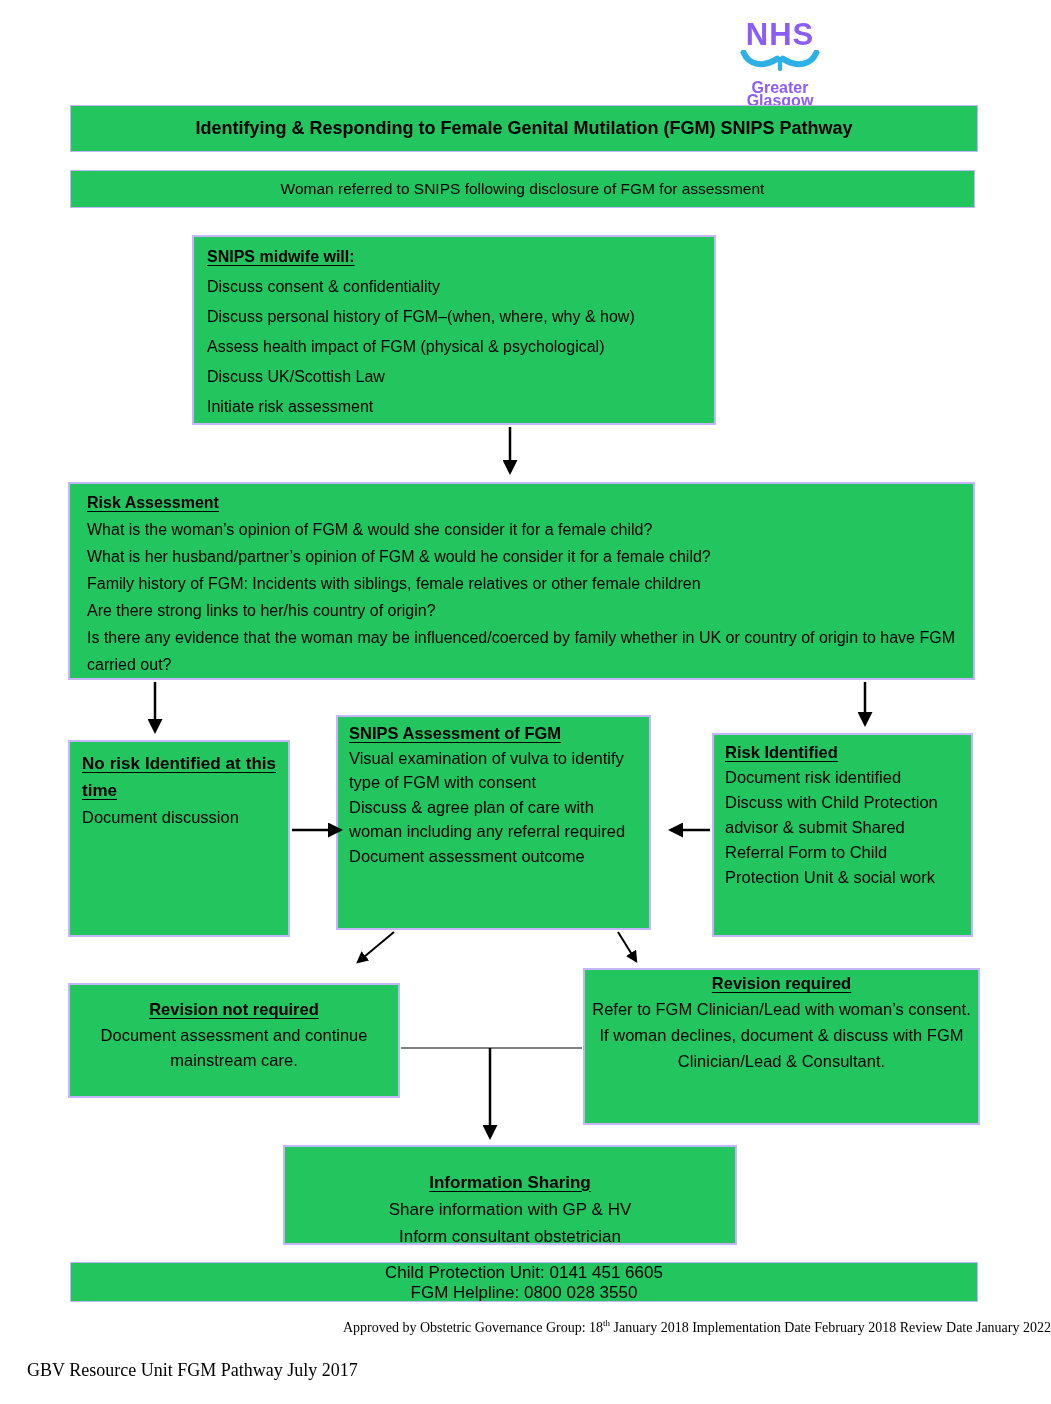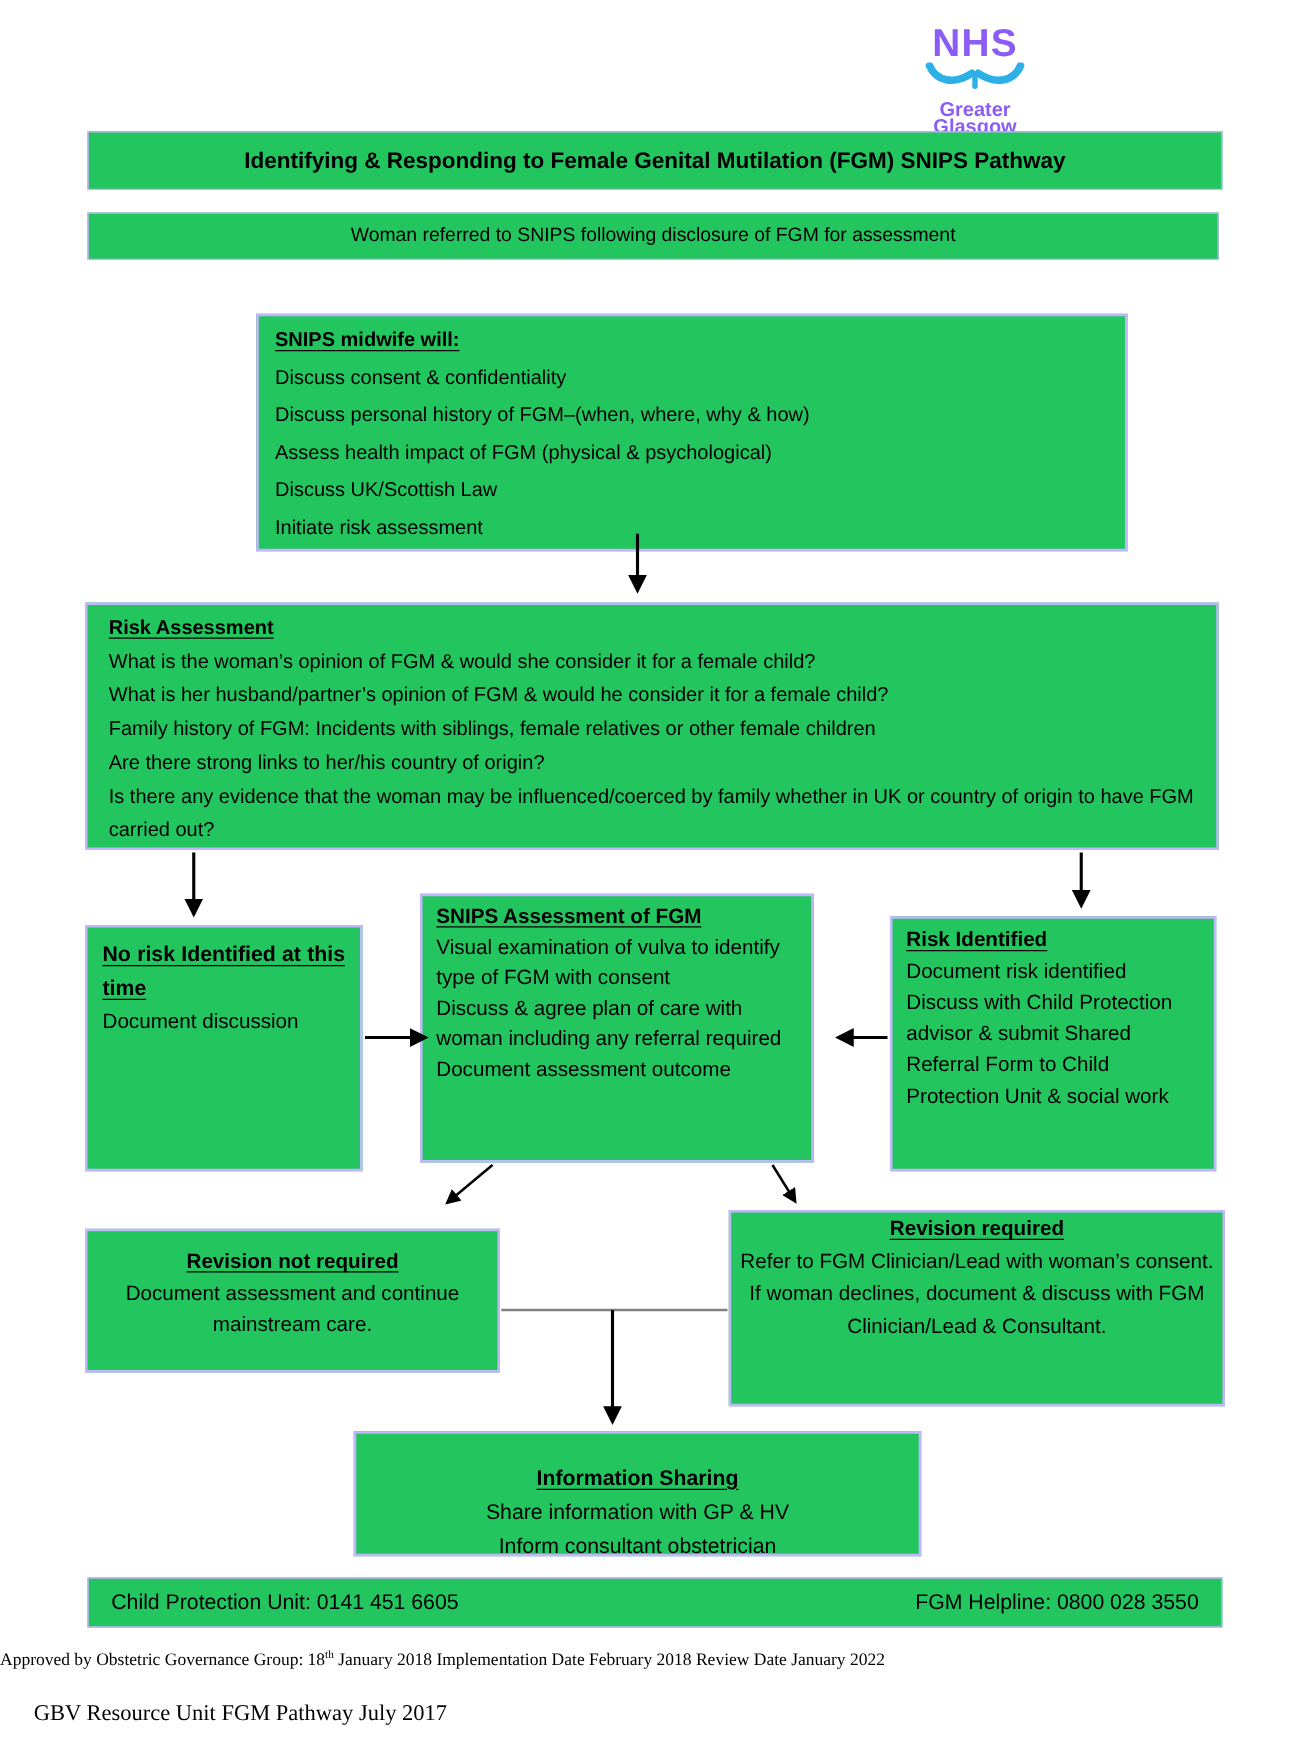--- a/index.html
+++ b/index.html
@@ -12,35 +12,35 @@
   .bh{font-weight:bold;text-decoration:underline;text-underline-offset:3px;}
 
   
   .logo{position:absolute;left:728px;top:20px;width:104px;text-align:center;}
   .logo .nhs{font-weight:bold;font-size:31px;letter-spacing:1px;line-height:30px;}
   .logo .org{font-size:16px;font-weight:600;line-height:13px;margin-top:1px;}
 
   .title-banner{left:70px;top:105px;width:908px;height:47px;display:flex;align-items:center;justify-content:center;font-size:18px;font-weight:bold;}
   .referral-banner{left:70px;top:170px;width:905px;height:38px;display:flex;align-items:center;justify-content:center;font-size:15.5px;}
 
-  .midwife-box{left:205px;top:235px;width:697px;height:190px;padding:5px 13px;font-size:16px;line-height:30px;margin-top:16px;}
+  .midwife-box{left:192px;top:235px;width:524px;height:190px;padding:5px 13px;font-size:16px;line-height:30px;}
   .risk-box{left:68px;top:482px;width:907px;height:198px;padding:5px 17px;font-size:16px;line-height:27px;}
 
   .no-risk-box{left:68px;top:740px;width:222px;height:197px;padding:8px 12px;font-size:16.5px;line-height:27px;}
   .no-risk-box .bh{display:block;text-align:justify;font-size:17px;}
   .snips-box{left:336px;top:715px;width:315px;height:215px;padding:4px 11px;font-size:16.5px;line-height:24.5px;}
   .risk-id-box{left:712px;top:733px;width:261px;height:204px;padding:5px 11px;font-size:16.5px;line-height:25px;}
 
   .rev-not-req-box{left:68px;top:983px;width:332px;height:115px;padding:12px 8px;font-size:16.5px;line-height:25.5px;text-align:center;}
   .rev-req-box{left:583px;top:968px;width:397px;height:157px;padding:0 6px;font-size:16.5px;line-height:26px;text-align:center;}
   .info-box{left:283px;top:1145px;width:454px;height:100px;padding:22px 8px;font-size:17px;line-height:27px;text-align:center;}
 
-  .contact-bar{left:70px;top:1262px;width:908px;height:40px;display:flex;align-items:center;justify-content:space-between;padding:0 18px;font-size:17px;}
+  .contact-bar{left:70px;top:1262px;width:908px;height:40px;display:flex;align-items:center;justify-content:space-between;padding:0 18px;font-size:17px;flex-direction:column;}
 
-  .approval{position:absolute;left:0;top:1318px;width:1051px;text-align:left;font-family:"Liberation Serif",serif;font-size:14px;}
+  .approval{position:absolute;left:0;top:1318px;width:1051px;text-align:right;font-family:"Liberation Serif",serif;font-size:14px;}
   .approval sup{font-size:9px;}
   .doc-footer{position:absolute;left:27px;top:1360px;font-family:"Liberation Serif",serif;font-size:18px;}
 
   svg.arrows{position:absolute;left:0;top:0;width:1051px;height:1404px;pointer-events:none;}
   svg.arrows line{stroke:#000;stroke-width:2.5;}
   svg.arrows line.diag{stroke-width:2;}
   svg.arrows line.gray{stroke:#808080;stroke-width:2;}
 </style>
 </head>
 <body>

